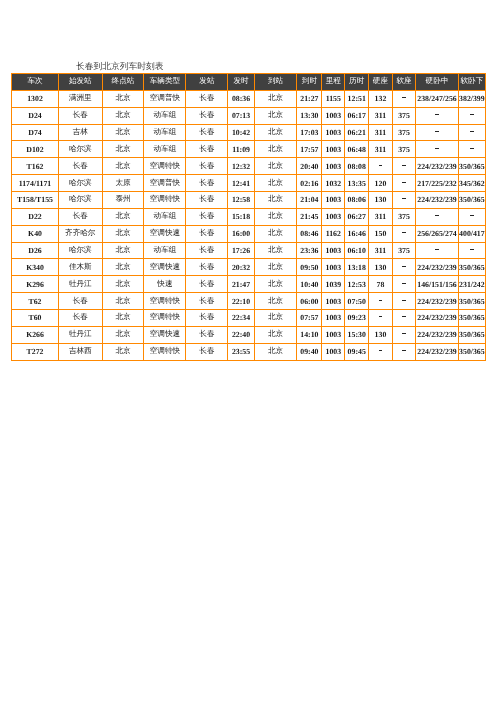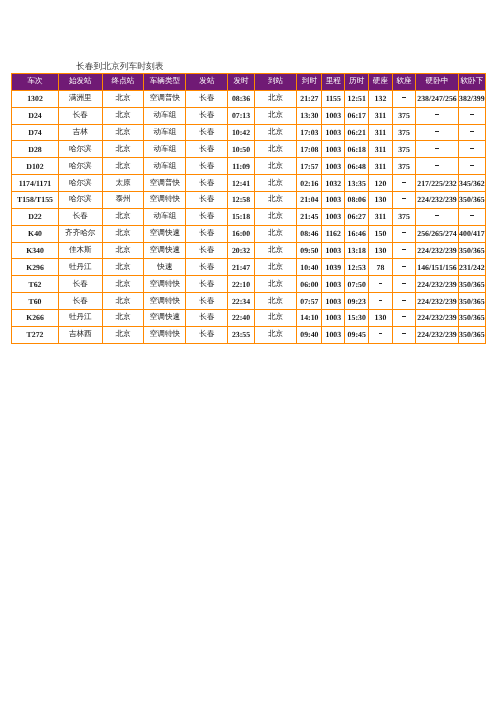--- a/index.html
+++ b/index.html
@@ -1,21 +1,21 @@
 <!DOCTYPE html>
 <html><head>
 <meta charset="utf-8">
 <style>
   html,body{margin:0;padding:0;}
   body{width:496px;height:702px;background:#ffffff;font-family:"Liberation Serif",serif;overflow:hidden;-webkit-font-smoothing:antialiased;text-rendering:geometricPrecision;}
   #page{position:relative;width:404px;height:702px;transform:translateZ(0);}
   #doc-title{position:absolute;left:76px;top:62px;font-size:8.75px;line-height:9px;color:#3d3d3d;letter-spacing:0px;white-space:nowrap;font-family:"Liberation Serif",serif;}
   table.sched{position:absolute;left:11px;top:73px;border-collapse:collapse;table-layout:fixed;width:475px;}
   table.sched td,table.sched th{border:1px solid #FF8800;padding:0;text-align:center;vertical-align:middle;box-sizing:border-box;font-family:"Liberation Serif",serif;}
-  table.sched thead th{background:#701a75;color:#ffffff;height:16.87px;font-size:7.6px;font-weight:normal;}
+  table.sched thead th{background:#404040;color:#ffffff;height:16.87px;font-size:7.6px;font-weight:normal;}
   table.sched tbody td{height:16.87px;font-size:7.6px;font-weight:normal;color:#1a1a1a;white-space:nowrap;}
   table.sched tbody td.num{font-size:7.8px;font-weight:bold;}
   table.sched tbody td.dash{font-size:0;line-height:0;}
   table.sched tbody td.dash span{display:inline-block;width:3.5px;height:1.05px;background:#262626;vertical-align:middle;position:relative;top:-1px;}
 </style>
 </head>
 <body>
 <div id="page">
   <div id="doc-title">长春到北京列车时刻表</div>
   <table class="sched">
@@ -80,50 +80,50 @@
           <td>北京</td>
           <td class="num">17:03</td>
           <td class="num">1003</td>
           <td class="num">06:21</td>
           <td class="num">311</td>
           <td class="num">375</td>
           <td class="num dash"><span></span></td>
           <td class="num dash"><span></span></td>
         </tr>
         <tr>
-          <td class="num">D28</td>
-          <td>哈尔滨</td>
-          <td>北京</td>
-          <td>动车组</td>
-          <td>长春</td>
-          <td class="num">10:50</td>
-          <td>北京</td>
-          <td class="num">17:08</td>
-          <td class="num">1003</td>
-          <td class="num">06:18</td>
-          <td class="num">311</td>
-          <td class="num">375</td>
-          <td class="num dash"><span></span></td>
-          <td class="num dash"><span></span></td>
-        </tr>
-        <tr>
           <td class="num">D102</td>
           <td>哈尔滨</td>
           <td>北京</td>
           <td>动车组</td>
           <td>长春</td>
           <td class="num">11:09</td>
           <td>北京</td>
           <td class="num">17:57</td>
           <td class="num">1003</td>
           <td class="num">06:48</td>
           <td class="num">311</td>
           <td class="num">375</td>
           <td class="num dash"><span></span></td>
           <td class="num dash"><span></span></td>
+        </tr>
+        <tr>
+          <td class="num">T162</td>
+          <td>长春</td>
+          <td>北京</td>
+          <td>空调特快</td>
+          <td>长春</td>
+          <td class="num">12:32</td>
+          <td>北京</td>
+          <td class="num">20:40</td>
+          <td class="num">1003</td>
+          <td class="num">08:08</td>
+          <td class="num dash"><span></span></td>
+          <td class="num dash"><span></span></td>
+          <td class="num">224/232/239</td>
+          <td class="num">350/365</td>
         </tr>
         <tr>
           <td class="num">1174/1171</td>
           <td>哈尔滨</td>
           <td>太原</td>
           <td>空调普快</td>
           <td>长春</td>
           <td class="num">12:41</td>
           <td>北京</td>
           <td class="num">02:16</td>
@@ -174,20 +174,36 @@
           <td>长春</td>
           <td class="num">16:00</td>
           <td>北京</td>
           <td class="num">08:46</td>
           <td class="num">1162</td>
           <td class="num">16:46</td>
           <td class="num">150</td>
           <td class="num dash"><span></span></td>
           <td class="num">256/265/274</td>
           <td class="num">400/417</td>
+        </tr>
+        <tr>
+          <td class="num">D26</td>
+          <td>哈尔滨</td>
+          <td>北京</td>
+          <td>动车组</td>
+          <td>长春</td>
+          <td class="num">17:26</td>
+          <td>北京</td>
+          <td class="num">23:36</td>
+          <td class="num">1003</td>
+          <td class="num">06:10</td>
+          <td class="num">311</td>
+          <td class="num">375</td>
+          <td class="num dash"><span></span></td>
+          <td class="num dash"><span></span></td>
         </tr>
         <tr>
           <td class="num">K340</td>
           <td>佳木斯</td>
           <td>北京</td>
           <td>空调快速</td>
           <td>长春</td>
           <td class="num">20:32</td>
           <td>北京</td>
           <td class="num">09:50</td>

